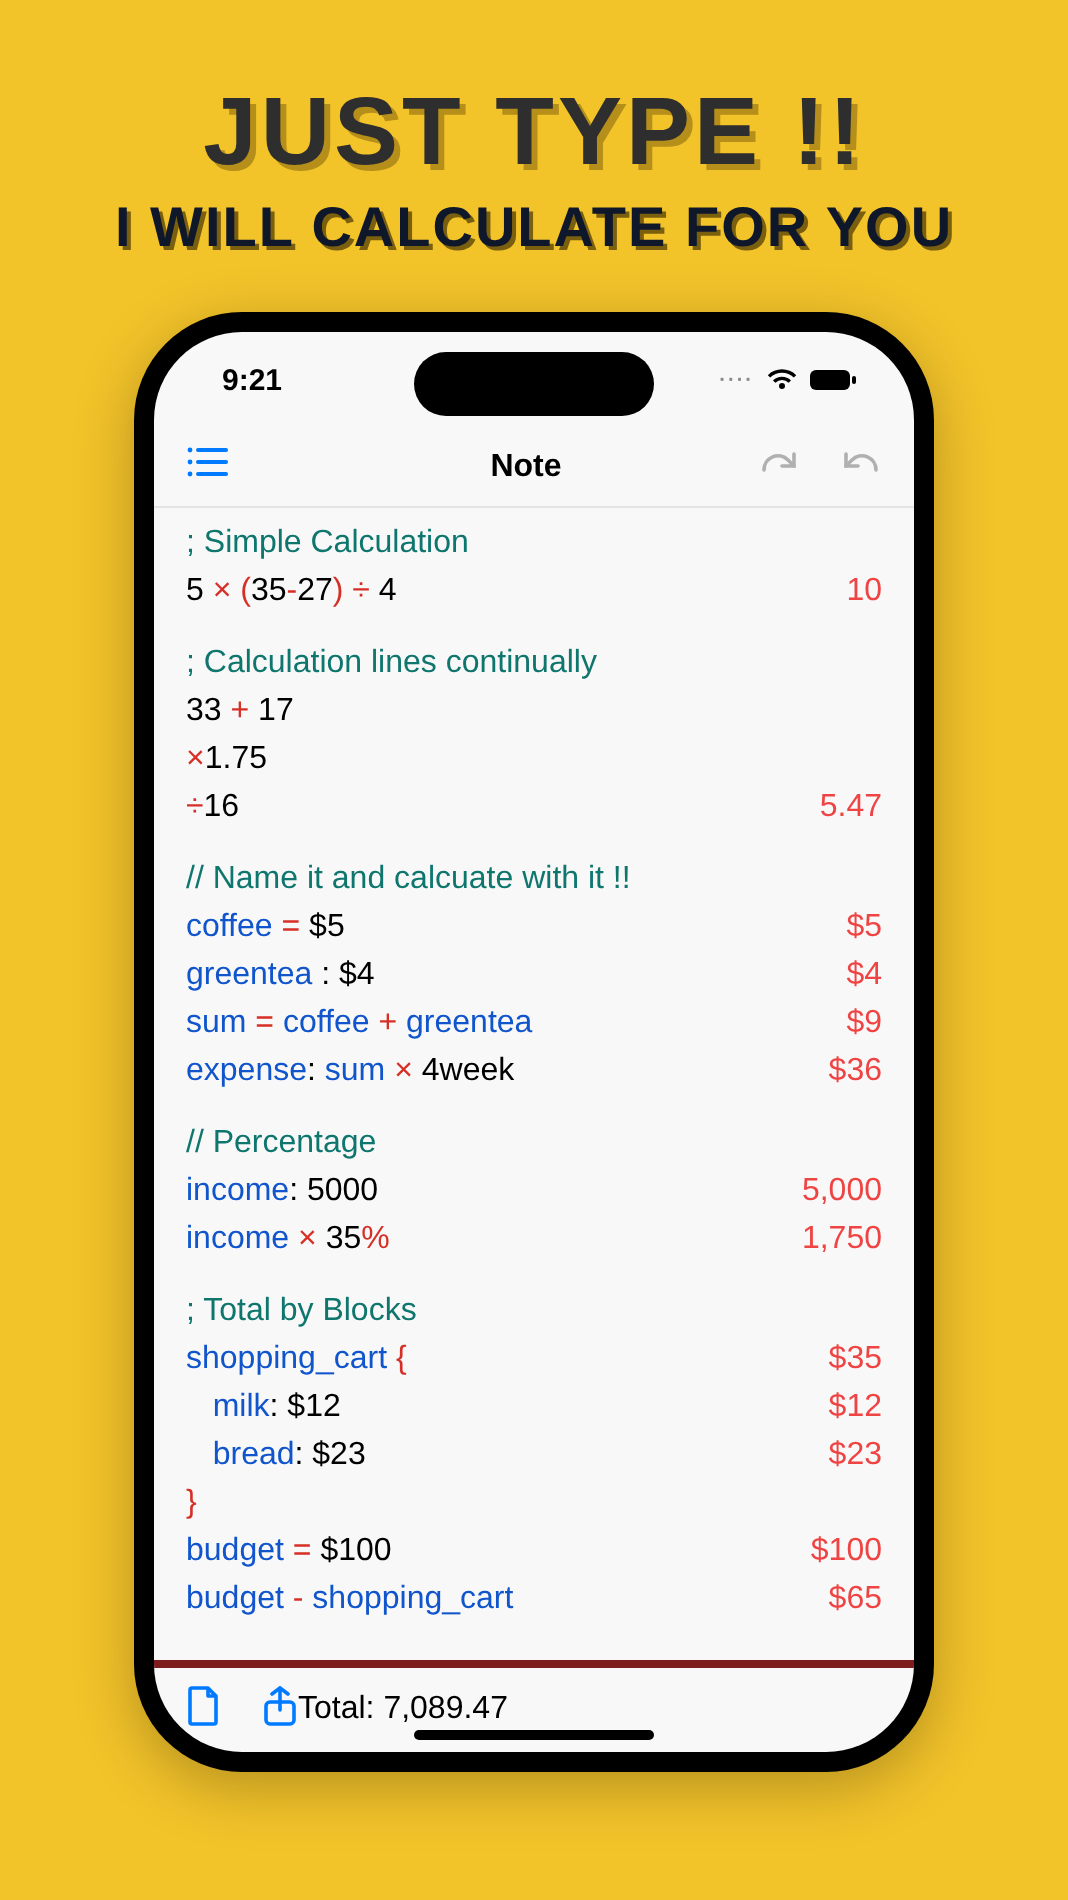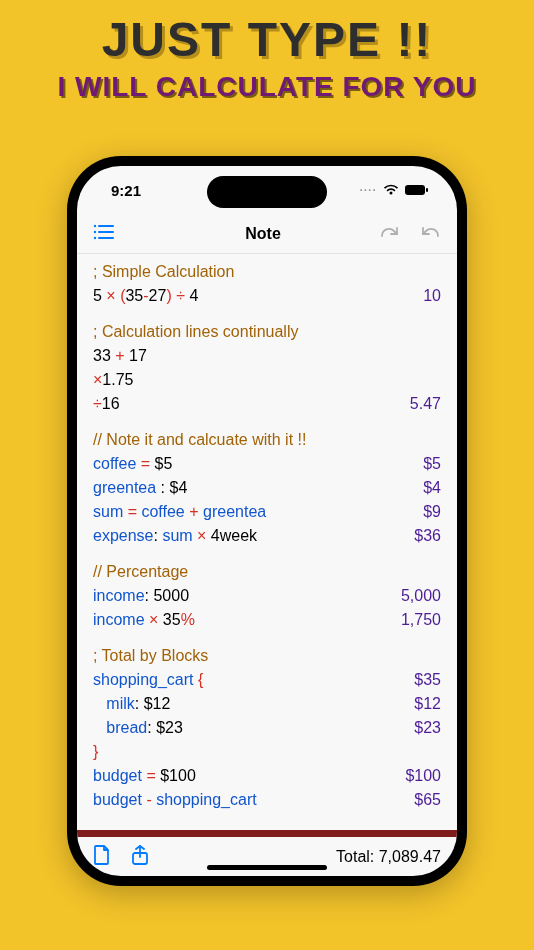--- a/index.html
+++ b/index.html
@@ -6,35 +6,35 @@
   body {
     width: 534px;
     height: 950px;
     background: #f3c32a;
     font-family: -apple-system, BlinkMacSystemFont, "Helvetica Neue", Arial, sans-serif;
     overflow: hidden;
     position: relative;
   }
   .hero {
     text-align: center;
-    padding-top: 12px;
+    padding-top: 39px;
   }
   .hero-line1 {
     font-size: 48px;
     font-weight: 900;
     letter-spacing: 2px;
     color: #2e2e2e;
     text-shadow: 3px 3px 0 #b58f1a;
     font-family: Impact, "Arial Black", sans-serif;
   }
   .hero-line2 {
     font-size: 28px;
     font-weight: 900;
     letter-spacing: 1px;
-    color: #701a75;
+    color: #0f172a;
     text-shadow: 2px 2px 0 #7a5f0e;
     font-family: Impact, "Arial Black", sans-serif;
     margin-top: 4px;
   }
   .phone {
     position: absolute;
     left: 50%;
     top: 156px;
     transform: translateX(-50%);
     width: 400px;
@@ -93,32 +93,31 @@
   .content {
     flex: 1;
     overflow: hidden;
     padding: 6px 16px 0 16px;
     font-size: 16px;
     line-height: 24px;
     font-family: -apple-system, "Helvetica Neue", Arial, sans-serif;
   }
   .row { display:flex; justify-content:space-between; align-items:baseline; }
   .left-expr { white-space: pre; }
-  .right-val { color:#4c1d95; font-variant-numeric: tabular-nums; }
-  .cmt { color:#a16207; }
+  .right-val { color:#ef4444; font-variant-numeric: tabular-nums; }
+  .cmt { color:#0f766e; }
   .blk { color:#000; }
   .var { color:#1155cc; }
   .op  { color:#d63026; }
   .spacer { height: 12px; }
   .bottom-bar {
     height: 46px;
-    border-top: 7px solid #7f1d1d;
+    border-top: 4px solid #7f1d1d;
     display:flex;
     align-items:center;
-    justify-content: space-between;
     padding: 0 16px;
     font-size: 16px;
   }
   .bottom-left { display:flex; gap:20px; color:#007aff; }
   .home-indicator {
     position:absolute;
     bottom:6px;
     left:50%;
     transform:translateX(-50%);
     width:120px;
@@ -209,21 +208,21 @@
           <span class="left-expr"><span class="op">×</span><span class="blk">1.75</span></span>
         </div>
       <div class="row">
         <span class="left-expr"><span class="op">÷</span><span class="blk">16</span></span>
         <span class="right-val">5.47</span>
       </div>
 
       <div class="spacer"></div>
 
       <div class="row">
-          <span class="left-expr"><span class="cmt">// Note it and calcuate with it !!</span></span>
+          <span class="left-expr"><span class="cmt">// Name it and calcuate with it !!</span></span>
         </div>
       <div class="row">
         <span class="left-expr"><span class="var">coffee </span><span class="op">= </span><span class="blk">$5</span></span>
         <span class="right-val">$5</span>
       </div>
       <div class="row">
         <span class="left-expr"><span class="var">greentea </span><span class="blk">: $4</span></span>
         <span class="right-val">$4</span>
       </div>
       <div class="row">

